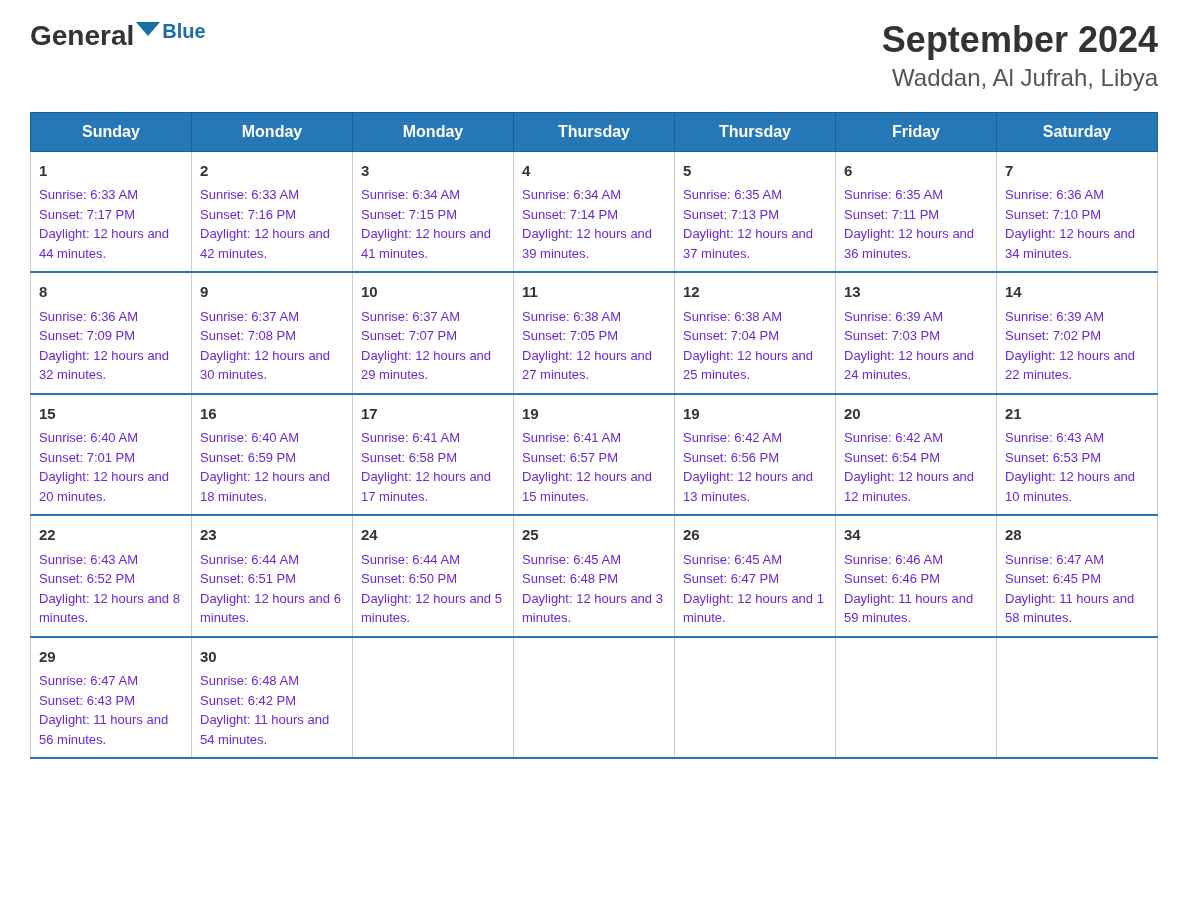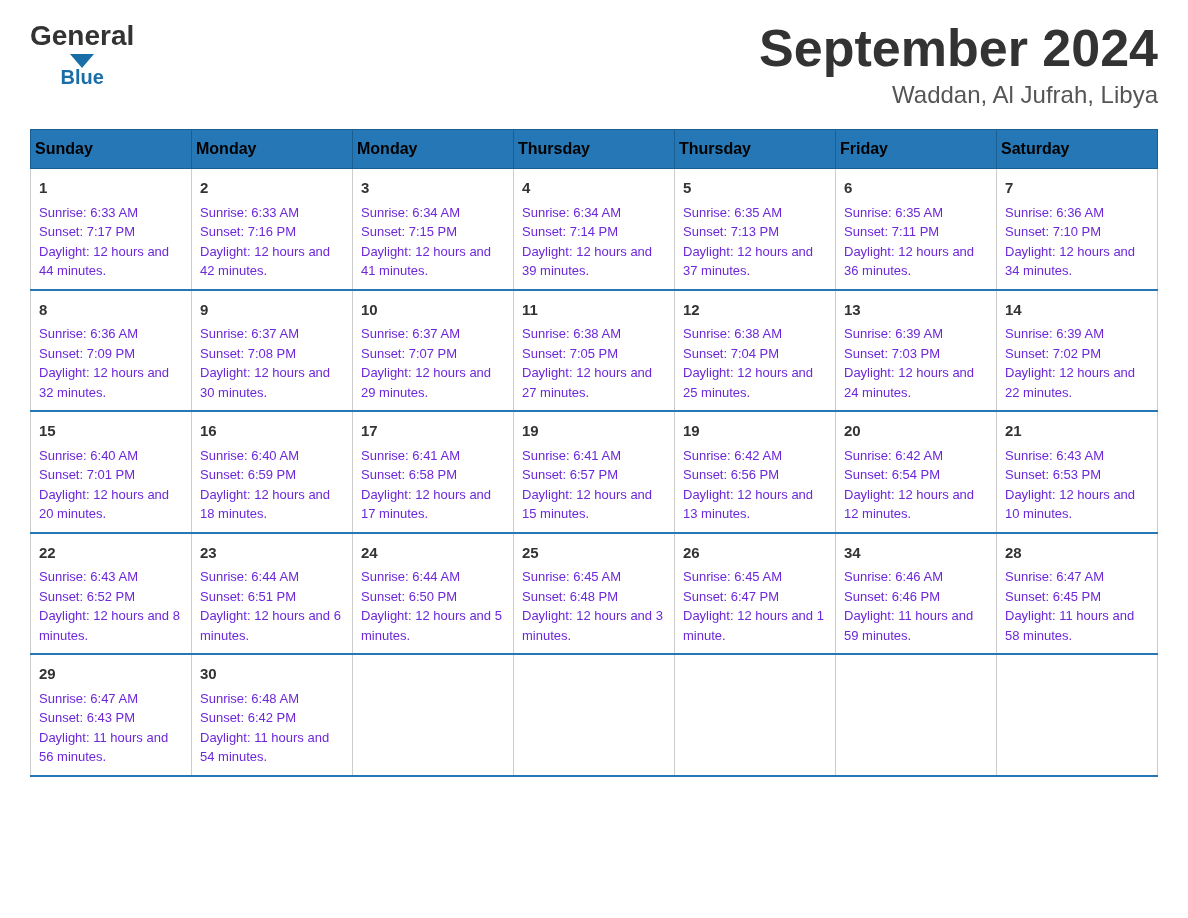--- a/index.html
+++ b/index.html
@@ -20,22 +20,20 @@
     .logo {
       display: flex;
       flex-direction: column;
       align-items: flex-start;
     }
     .logo-text {
       font-size: 28px;
       font-weight: bold;
       color: #333;
       display: flex;
-      align-items: center;
-      flex-direction: column;
     }
     .logo-general {
       color: #333;
     }
     .logo-arrow {
       width: 0;
       height: 0;
       border-left: 12px solid transparent;
       border-right: 12px solid transparent;
       border-top: 14px solid #1a6ea8;
@@ -46,41 +44,41 @@
     }
     .logo-blue {
       color: #1a6ea8;
       font-size: 20px;
       font-weight: bold;
     }
     .title-area {
       text-align: right;
     }
     .calendar-title {
-      font-size: 52px;
+      font-size: 36px;
       font-weight: bold;
       color: #333;
       line-height: 1.1;
     }
     .calendar-subtitle {
       font-size: 24px;
       color: #555;
       margin-top: 4px;
     }
     table {
       width: 100%;
       border-collapse: collapse;
     }
     thead tr th {
       background-color: #2577b5;
-      color: #000000;
-      padding: 10px 4px;
+      color: #ffffff;
+      padding: 10px 20px;
       font-size: 16px;
       font-weight: bold;
-      text-align: left;
+      text-align: center;
       border: 1px solid #1a5f94;
     }
     tbody tr td {
       vertical-align: top;
       padding: 8px;
       border: 1px solid #ccc;
       font-size: 13px;
       line-height: 1.5;
       width: 14.28%;
       min-height: 90px;

